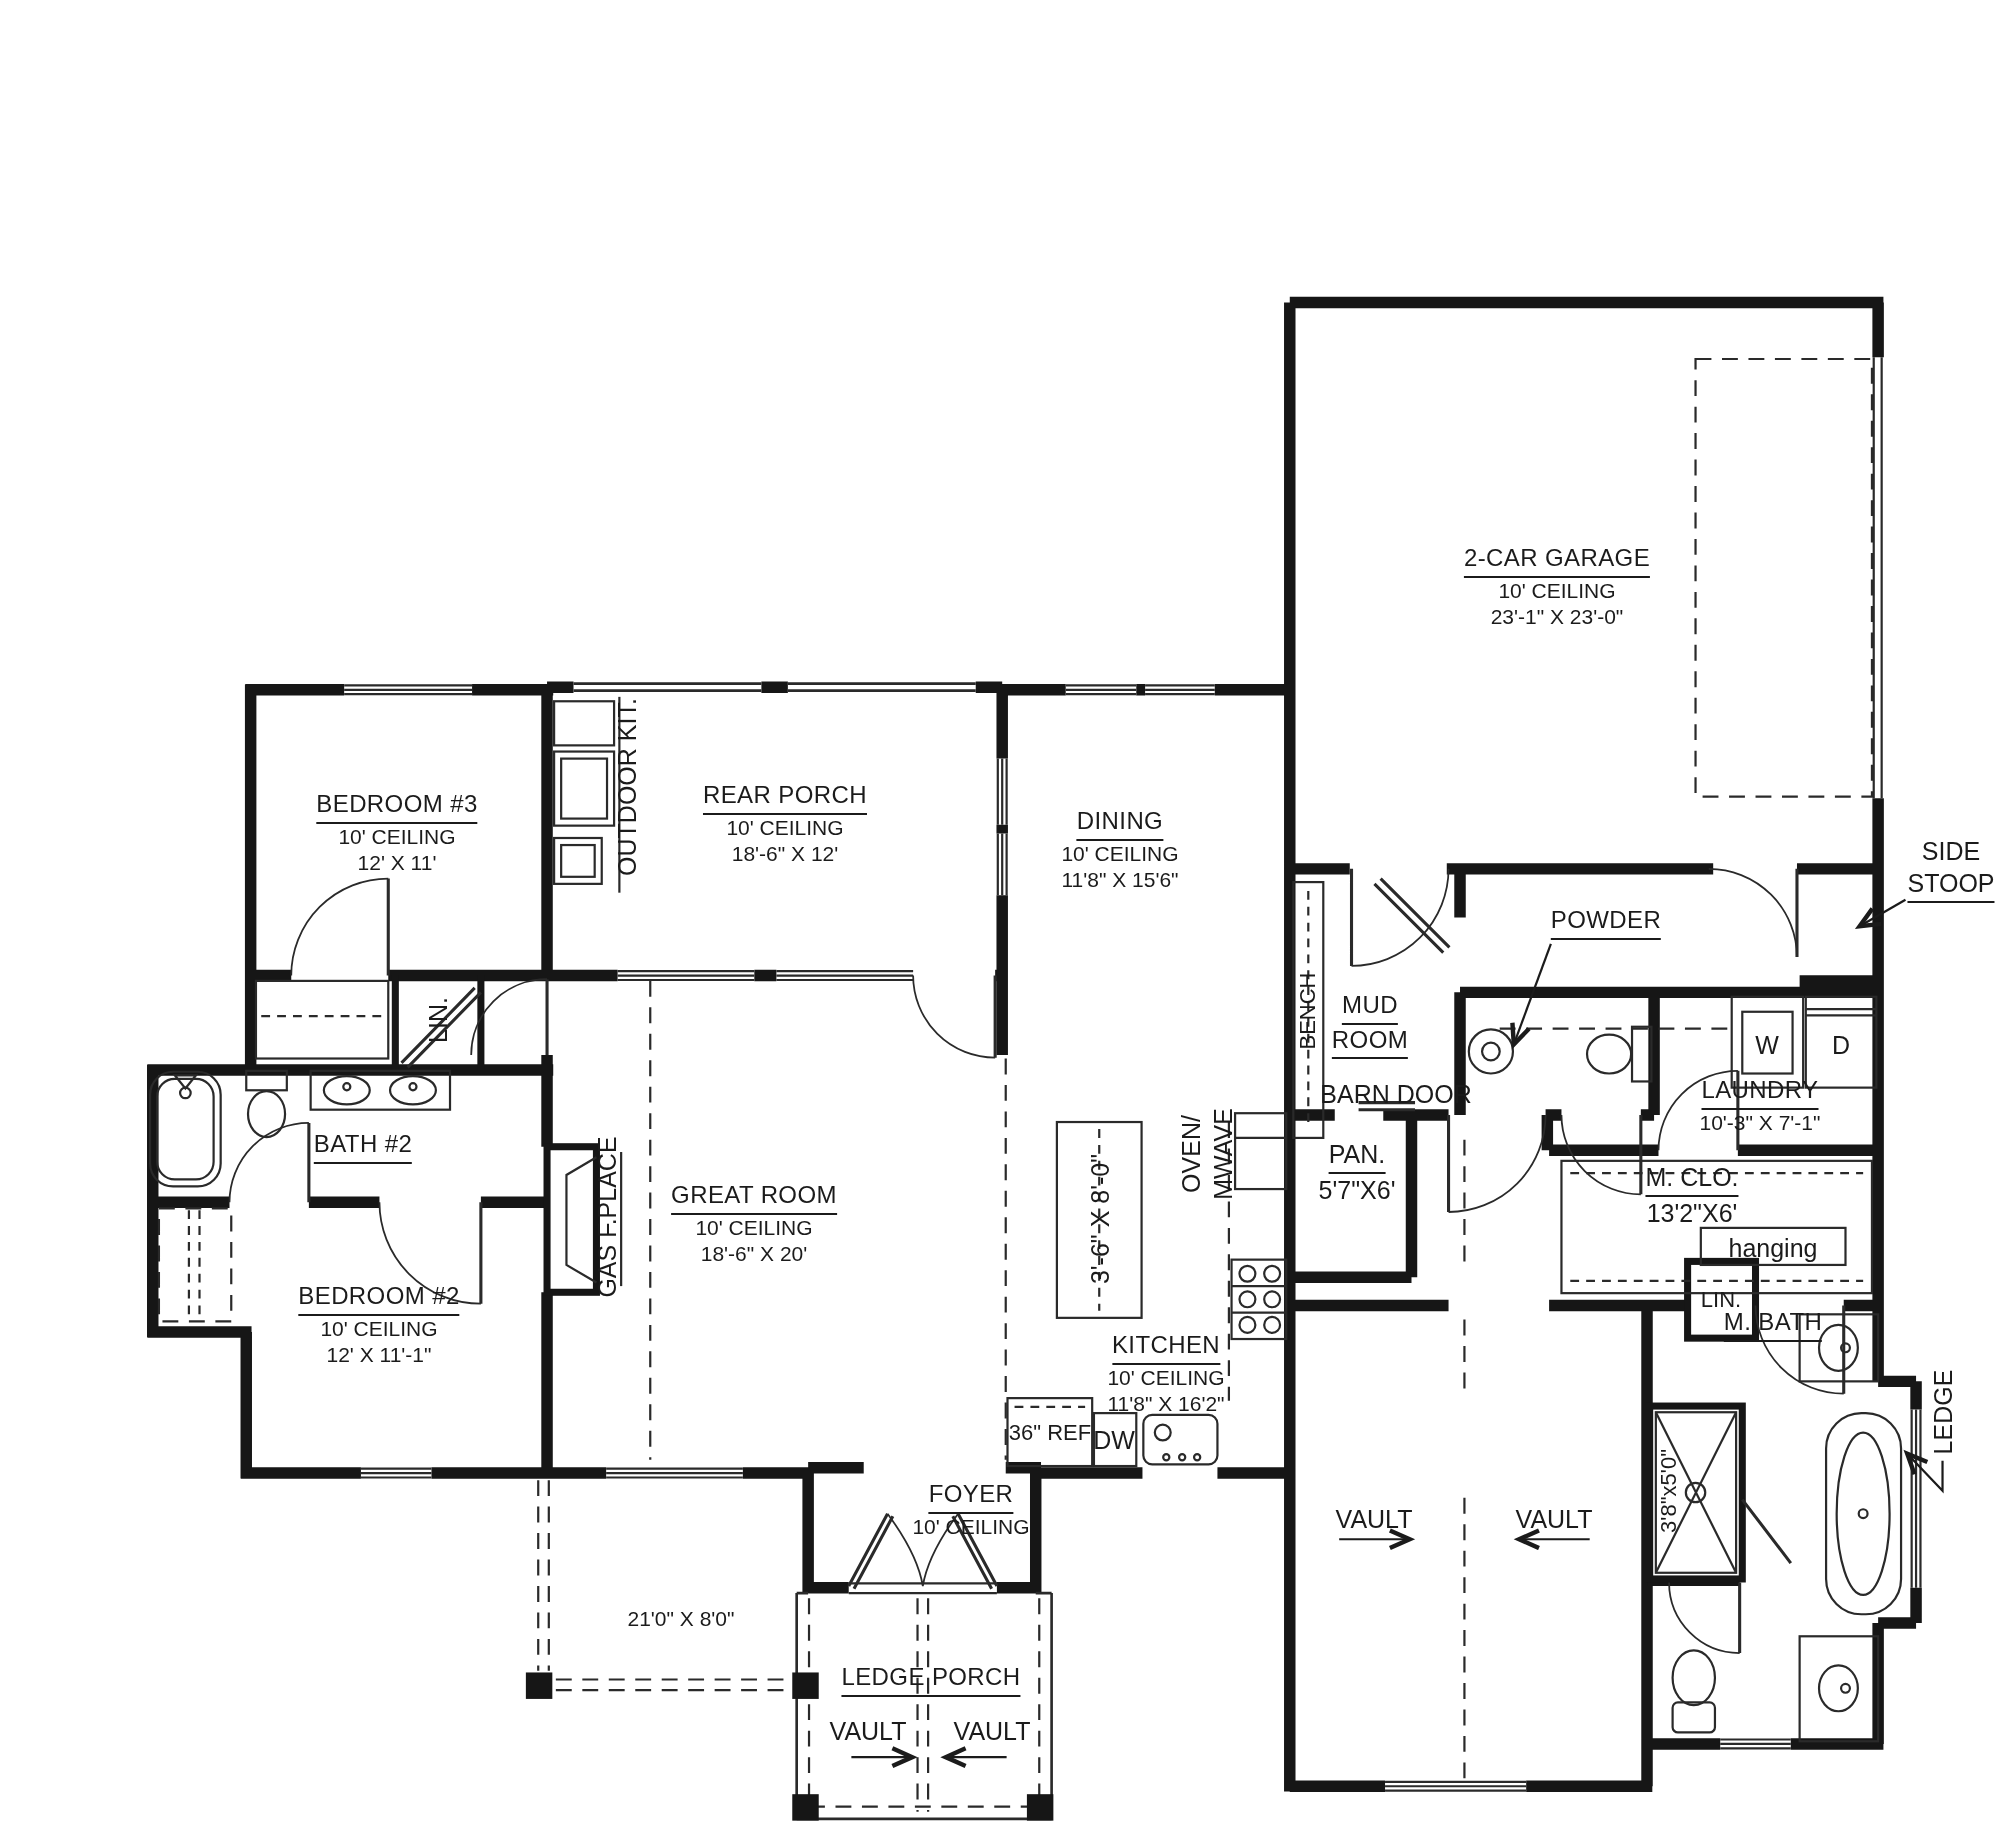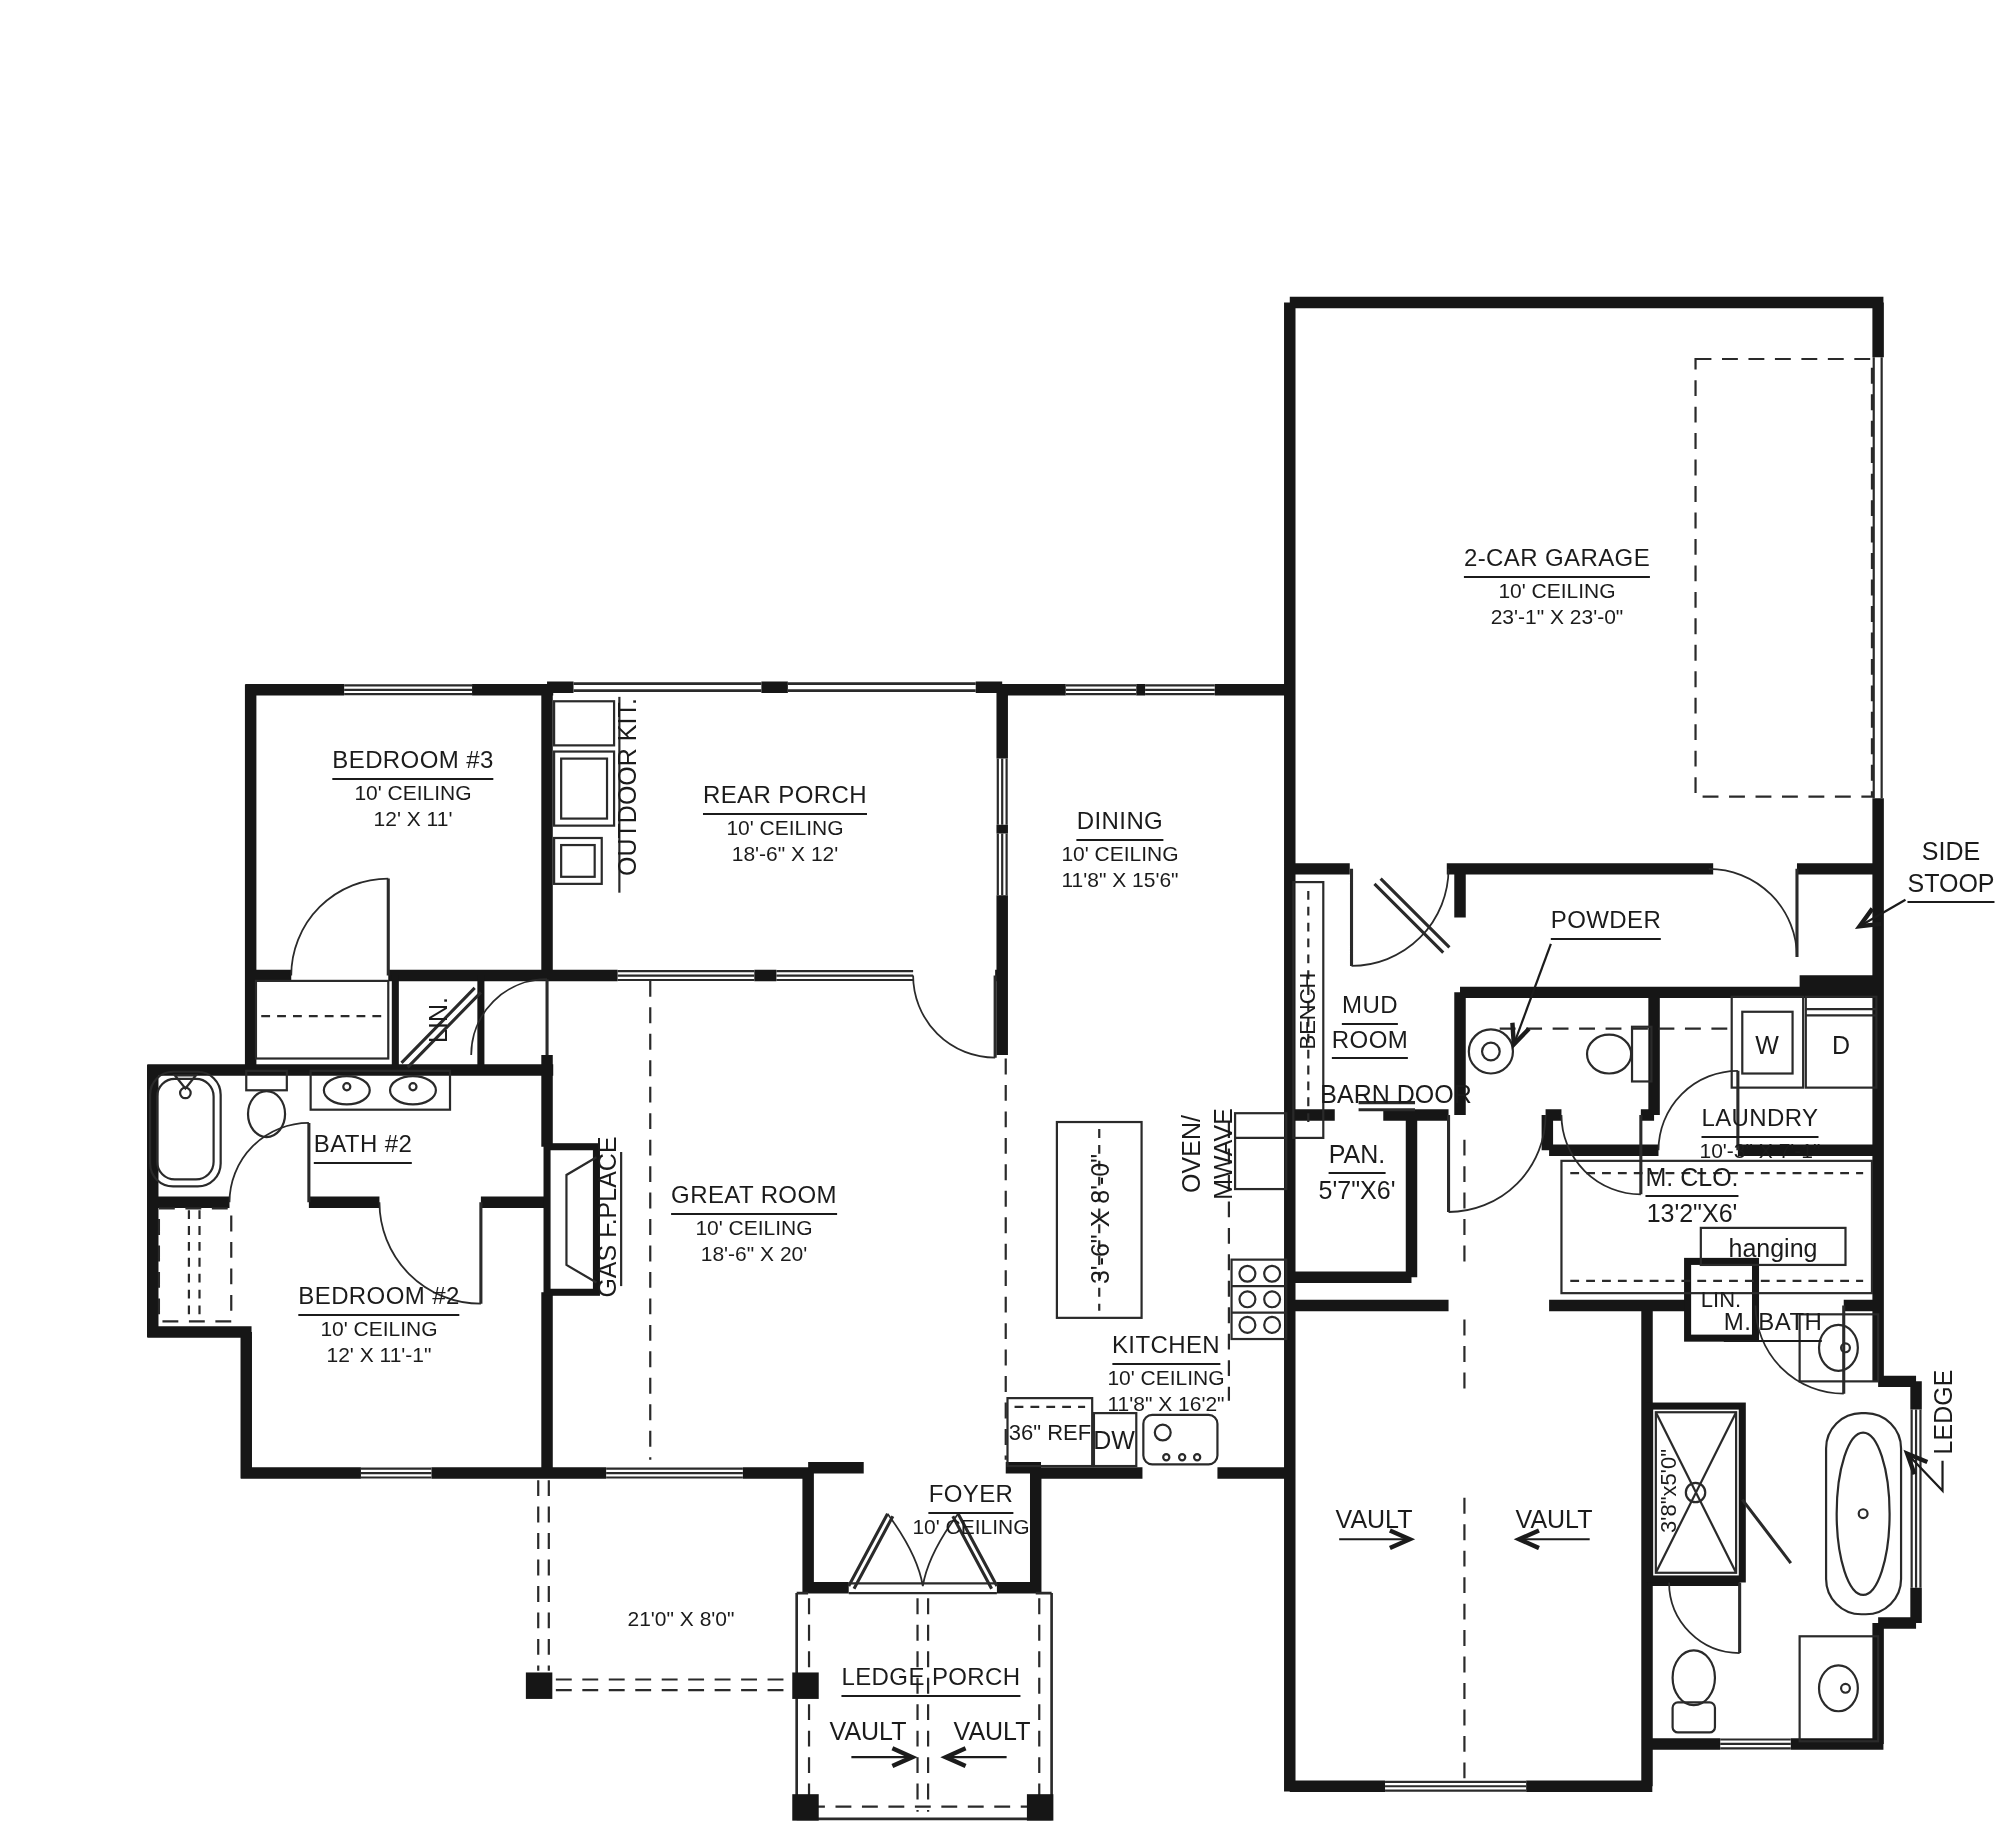--- a/index.html
+++ b/index.html
@@ -236,21 +236,21 @@
     <path d="M1802 1745 H1722" marker-end="url(#arr)"></path>
   </g>
 </svg>
 
 <div class="lbl" style="left:1557px;top:543px;">
   <div class="s1"><span class="u">2-CAR GARAGE</span></div>
   <div class="s2">10' CEILING</div>
   <div class="s2">23'-1" X 23'-0"</div>
 </div>
 
-<div class="lbl" style="left:397px;top:745px;margin-left:16px;">
+<div class="lbl" style="left:397px;top:789px;">
   <div class="s1"><span class="u">BEDROOM #3</span></div>
   <div class="s2">10' CEILING</div>
   <div class="s2">12' X 11'</div>
 </div>
 
 <div class="lbl" style="left:785px;top:780px;">
   <div class="s1"><span class="u">REAR PORCH</span></div>
   <div class="s2">10' CEILING</div>
   <div class="s2">18'-6" X 12'</div>
 </div>
@@ -295,21 +295,21 @@
 
 <div class="lbl" style="left:1370px;top:990px;">
   <div class="s1"><span class="u">MUD</span></div>
   <div class="s1"><span class="u">ROOM</span></div>
 </div>
 
 <div class="lbl" style="left:1606px;top:905px;">
   <div class="s1"><span class="u">POWDER</span></div>
 </div>
 
-<div class="lbl" style="left:1760px;top:1075px;margin-top:28px;">
+<div class="lbl" style="left:1760px;top:1075px;">
   <div class="s1"><span class="u">LAUNDRY</span></div>
   <div class="s2">10'-3" X 7'-1"</div>
 </div>
 
 <div class="lbl" style="left:1357px;top:1138px;">
   <div class="sm"><span class="u">PAN.</span></div>
   <div class="sm">5'7"X6'</div>
 </div>
 
 <div class="lbl" style="left:1692px;top:1161px;">

